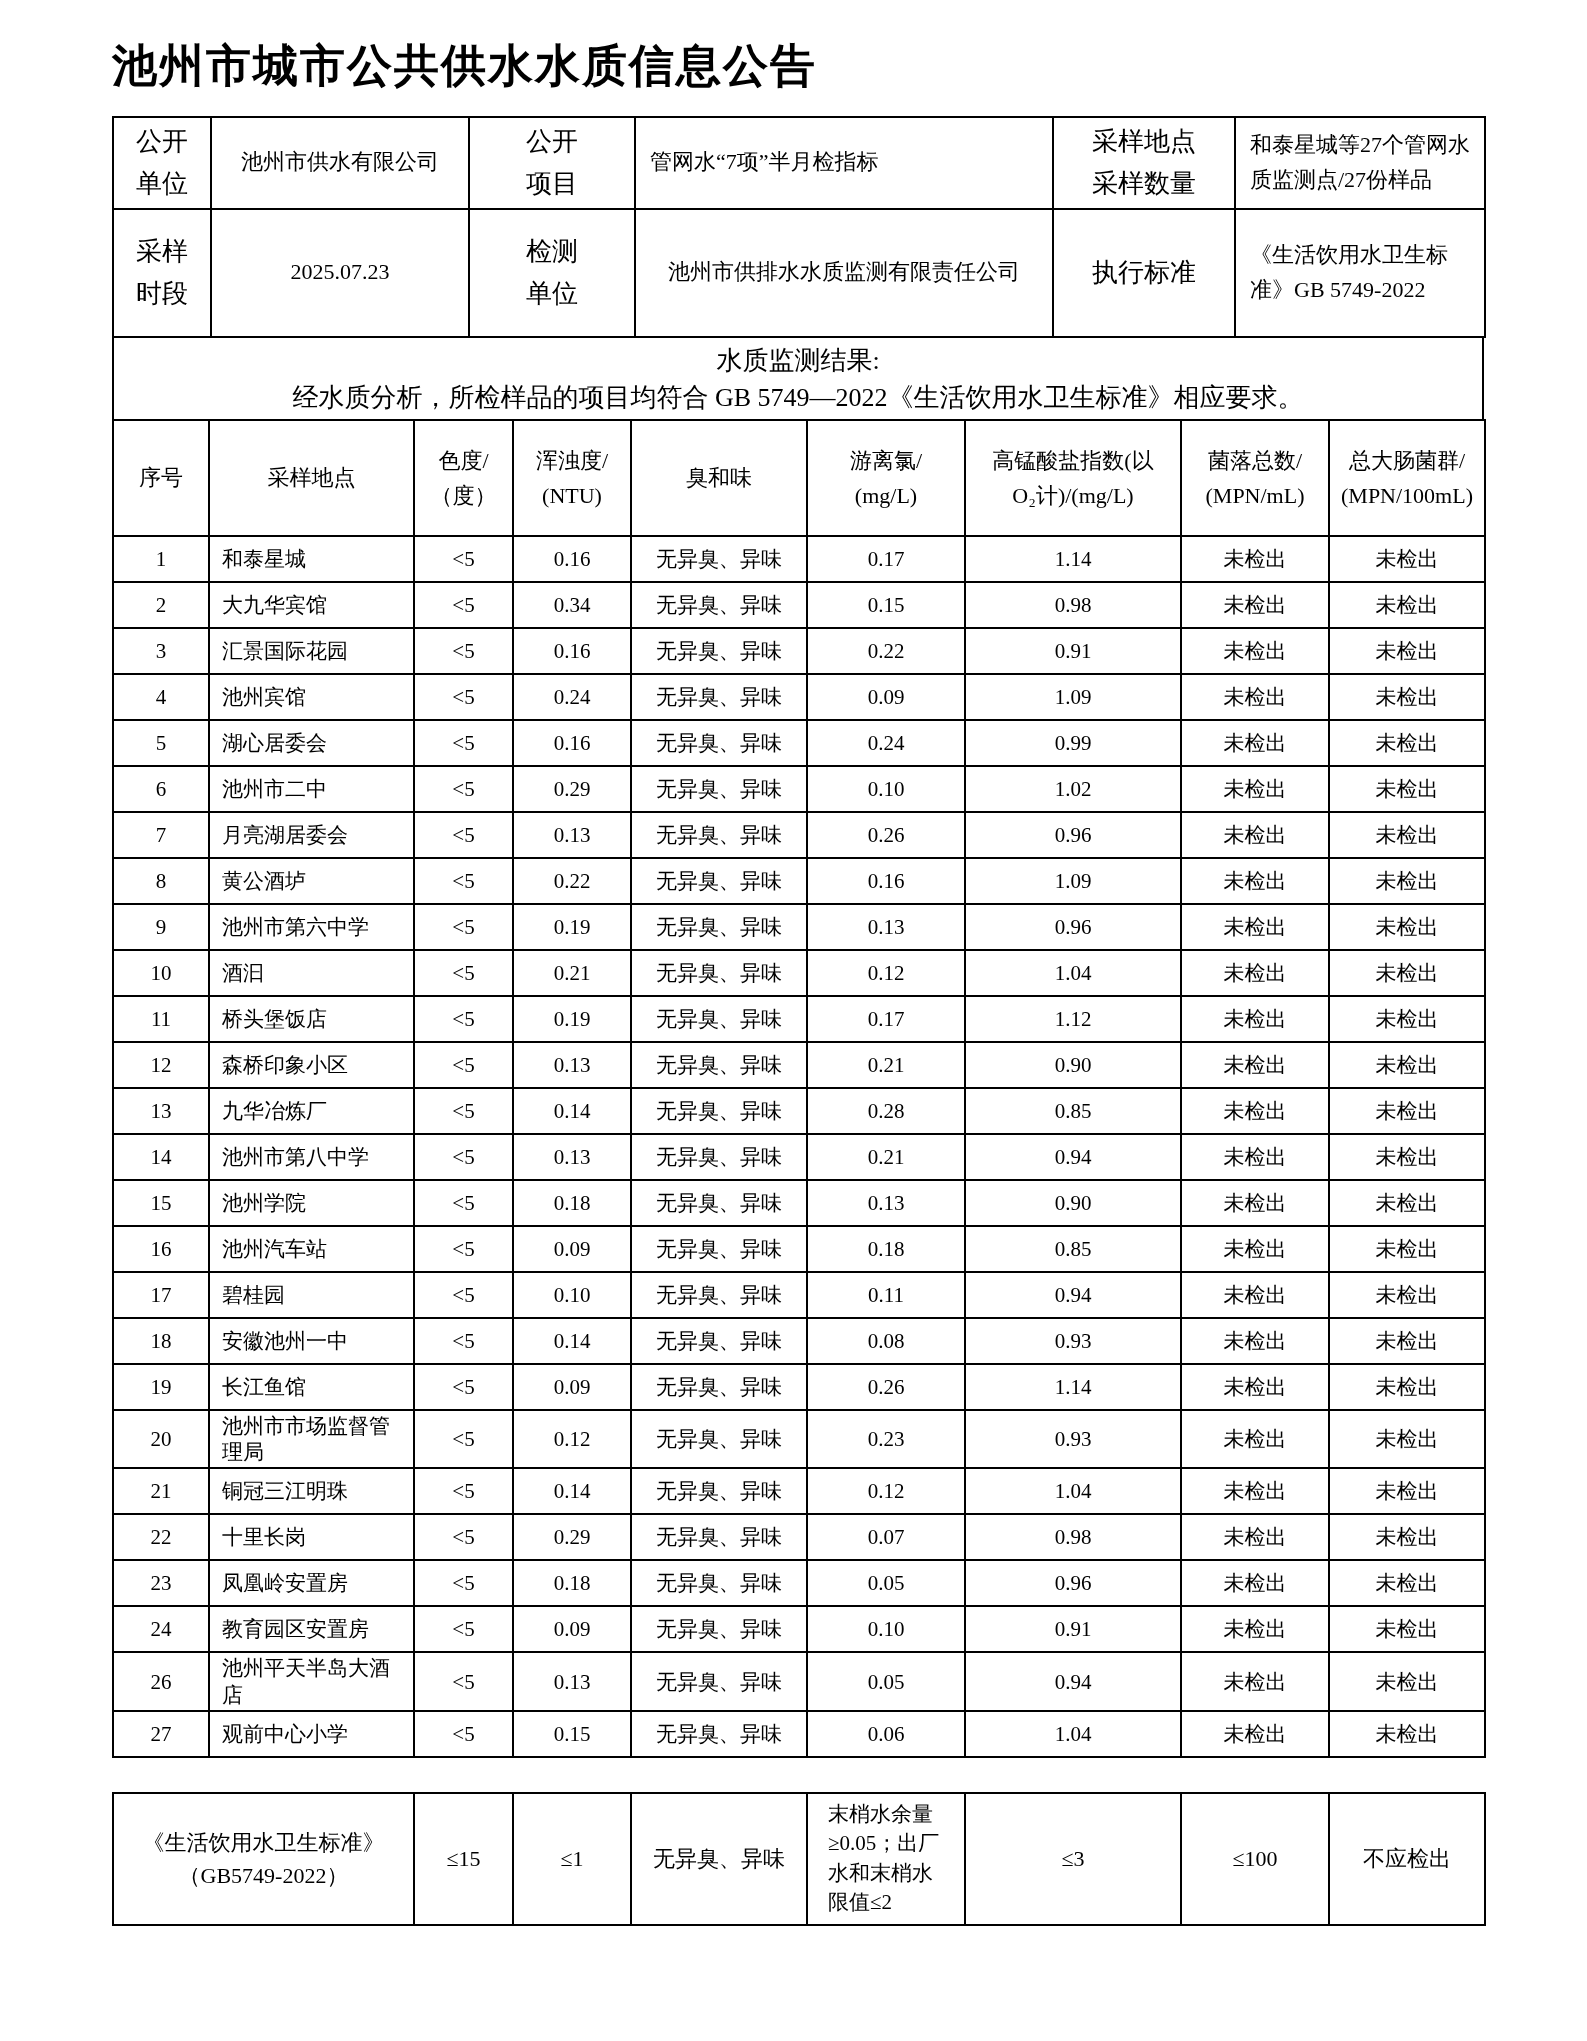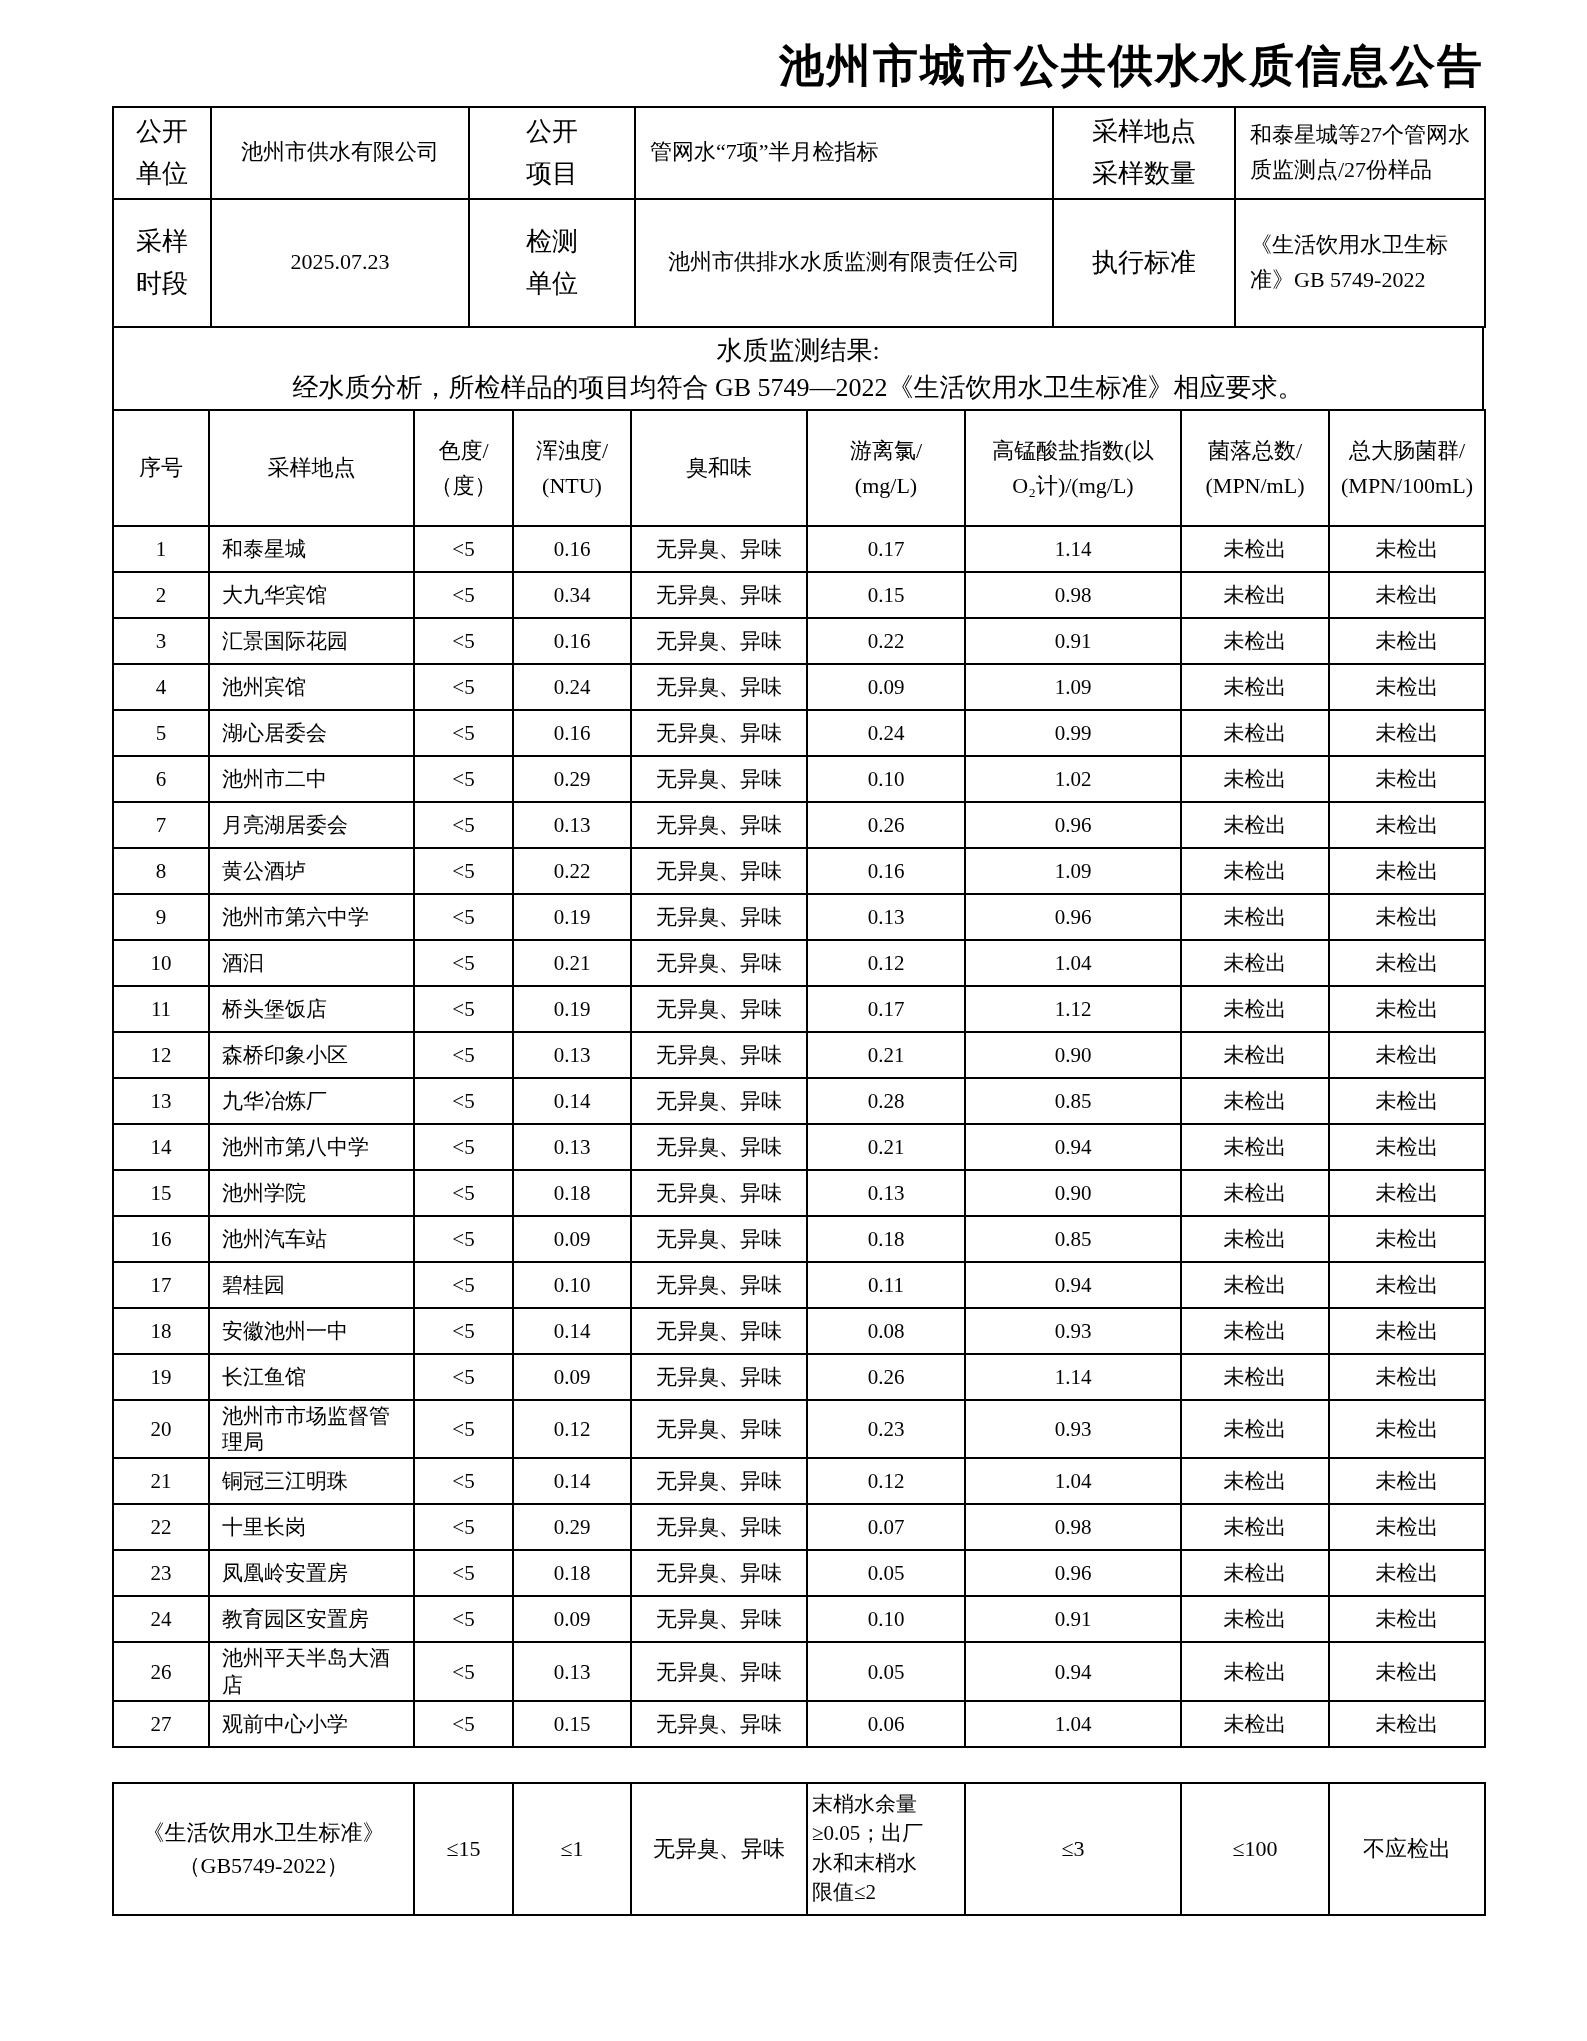--- a/index.html
+++ b/index.html
@@ -14,22 +14,22 @@
   }
   .content {
     position: absolute;
     left: 112px;
     top: 0;
     width: 1372px;
   }
   .doc-title {
     margin: 0;
     padding-top: 42px;
-    padding-bottom: 14px;
-    text-align: right;
+    padding-bottom: 24px;
+    text-align: left;
     font-size: 45px;
     font-weight: bold;
     letter-spacing: 2px;
     line-height: 1.1;
     white-space: nowrap;
   }
   table {
     border-collapse: collapse;
     table-layout: fixed;
     width: 1372px;
@@ -78,21 +78,21 @@
   }
   
   .standard-table { margin-top: 34px; }
   .standard-table td {
     height: 126px;
     font-size: 22px;
     line-height: 1.5;
   }
   .standard-table td.chlorine-limit {
     text-align: left;
-    padding-left: 4px;
+    padding-left: 20px;
     font-size: 21px;
     line-height: 1.4;
   }
 </style>
 </head>
 <body>
 
 <div class="page">
   <div class="content">
 

